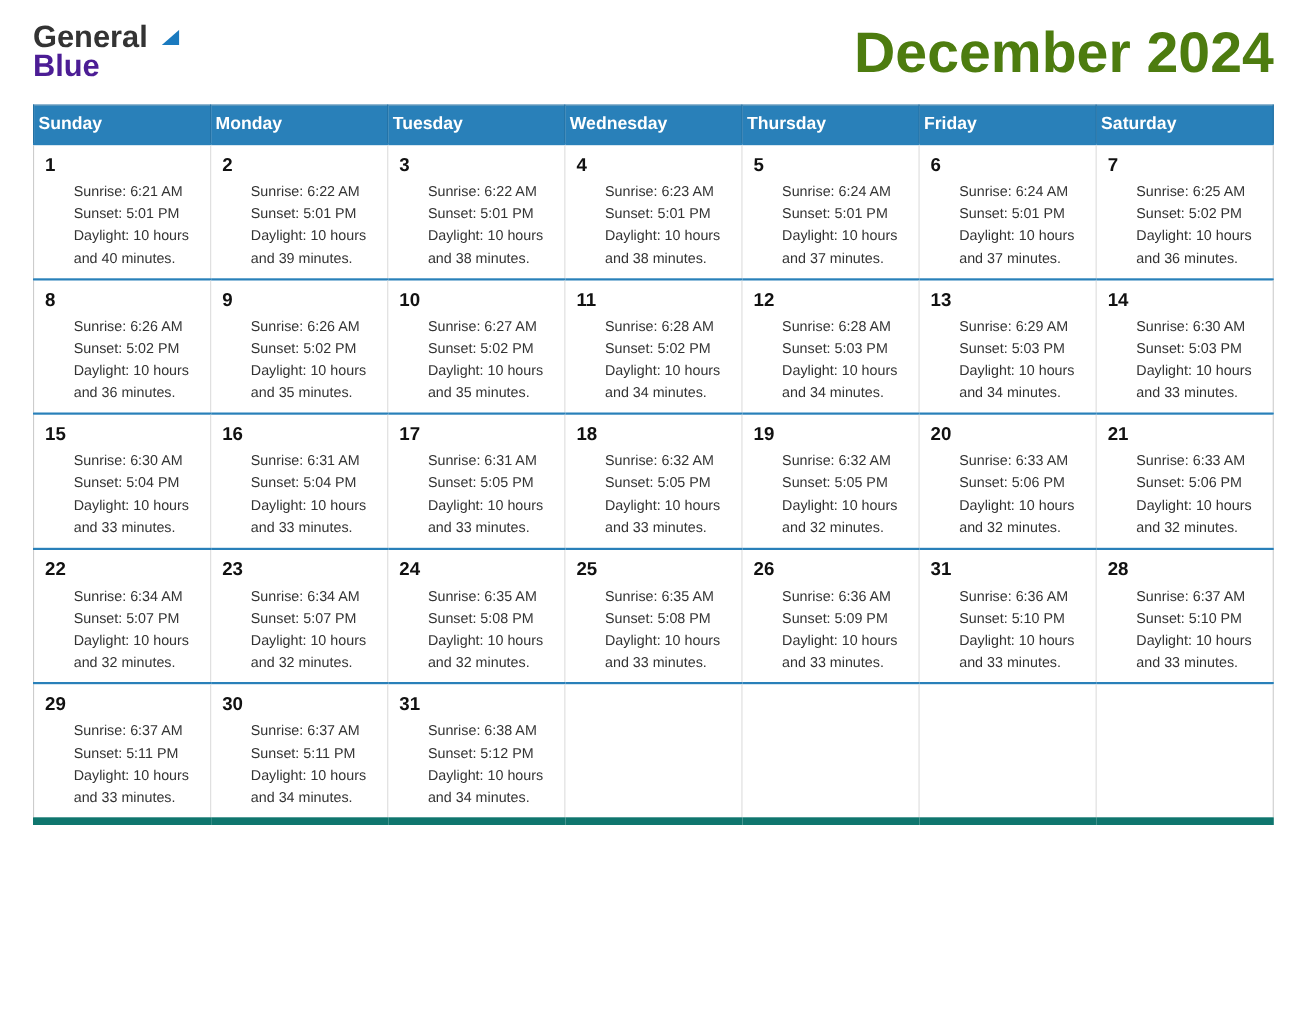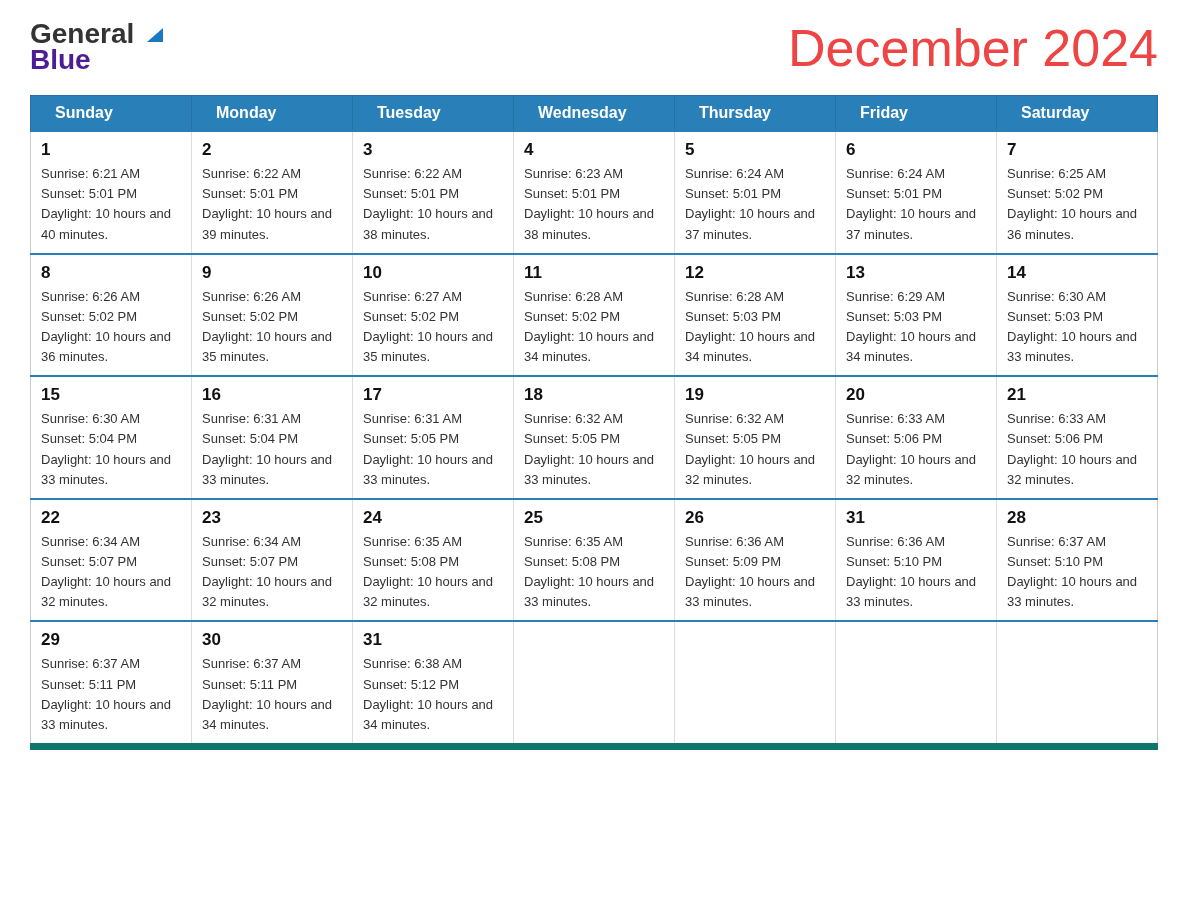--- a/index.html
+++ b/index.html
@@ -24,22 +24,22 @@
       flex-direction: column;
       align-items: flex-start;
     }
 
     .title-area {
       text-align: right;
     }
 
     .month-title {
       font-size: 52px;
-      font-weight: normal;
-      color: #ef4444;
+      font-weight: bold;
+      color: #4d7c0f;
       line-height: 1.1;
     }
 
     .location-title {
       font-size: 22px;
       color: #444;
       margin-top: 4px;
     }
 
     
@@ -47,21 +47,21 @@
       width: 100%;
       border-collapse: collapse;
       table-layout: fixed;
     }
 
     .calendar-table thead tr th {
       background-color: #2980b9;
       color: #ffffff;
       font-size: 16px;
       font-weight: 600;
-      padding: 8px 24px;
+      padding: 8px 4px;
       text-align: left;
       border: 1px solid #2471a3;
     }
 
     .calendar-table tbody tr td {
       vertical-align: top;
       padding: 8px 10px;
       border-top: 2px solid #2980b9;
       border-left: 1px solid #ddd;
       border-right: 1px solid #ddd;
@@ -89,20 +89,21 @@
       font-weight: bold;
       color: #111;
       display: block;
       margin-bottom: 4px;
     }
 
     .day-info {
       font-size: 13px;
       color: #333;
       line-height: 1.55;
+      margin-left: 26px;
     }
 
     .empty-cell {
       background: #fff;
     }
 
     
     .logo-block {
       display: inline-flex;
       align-items: flex-end;

